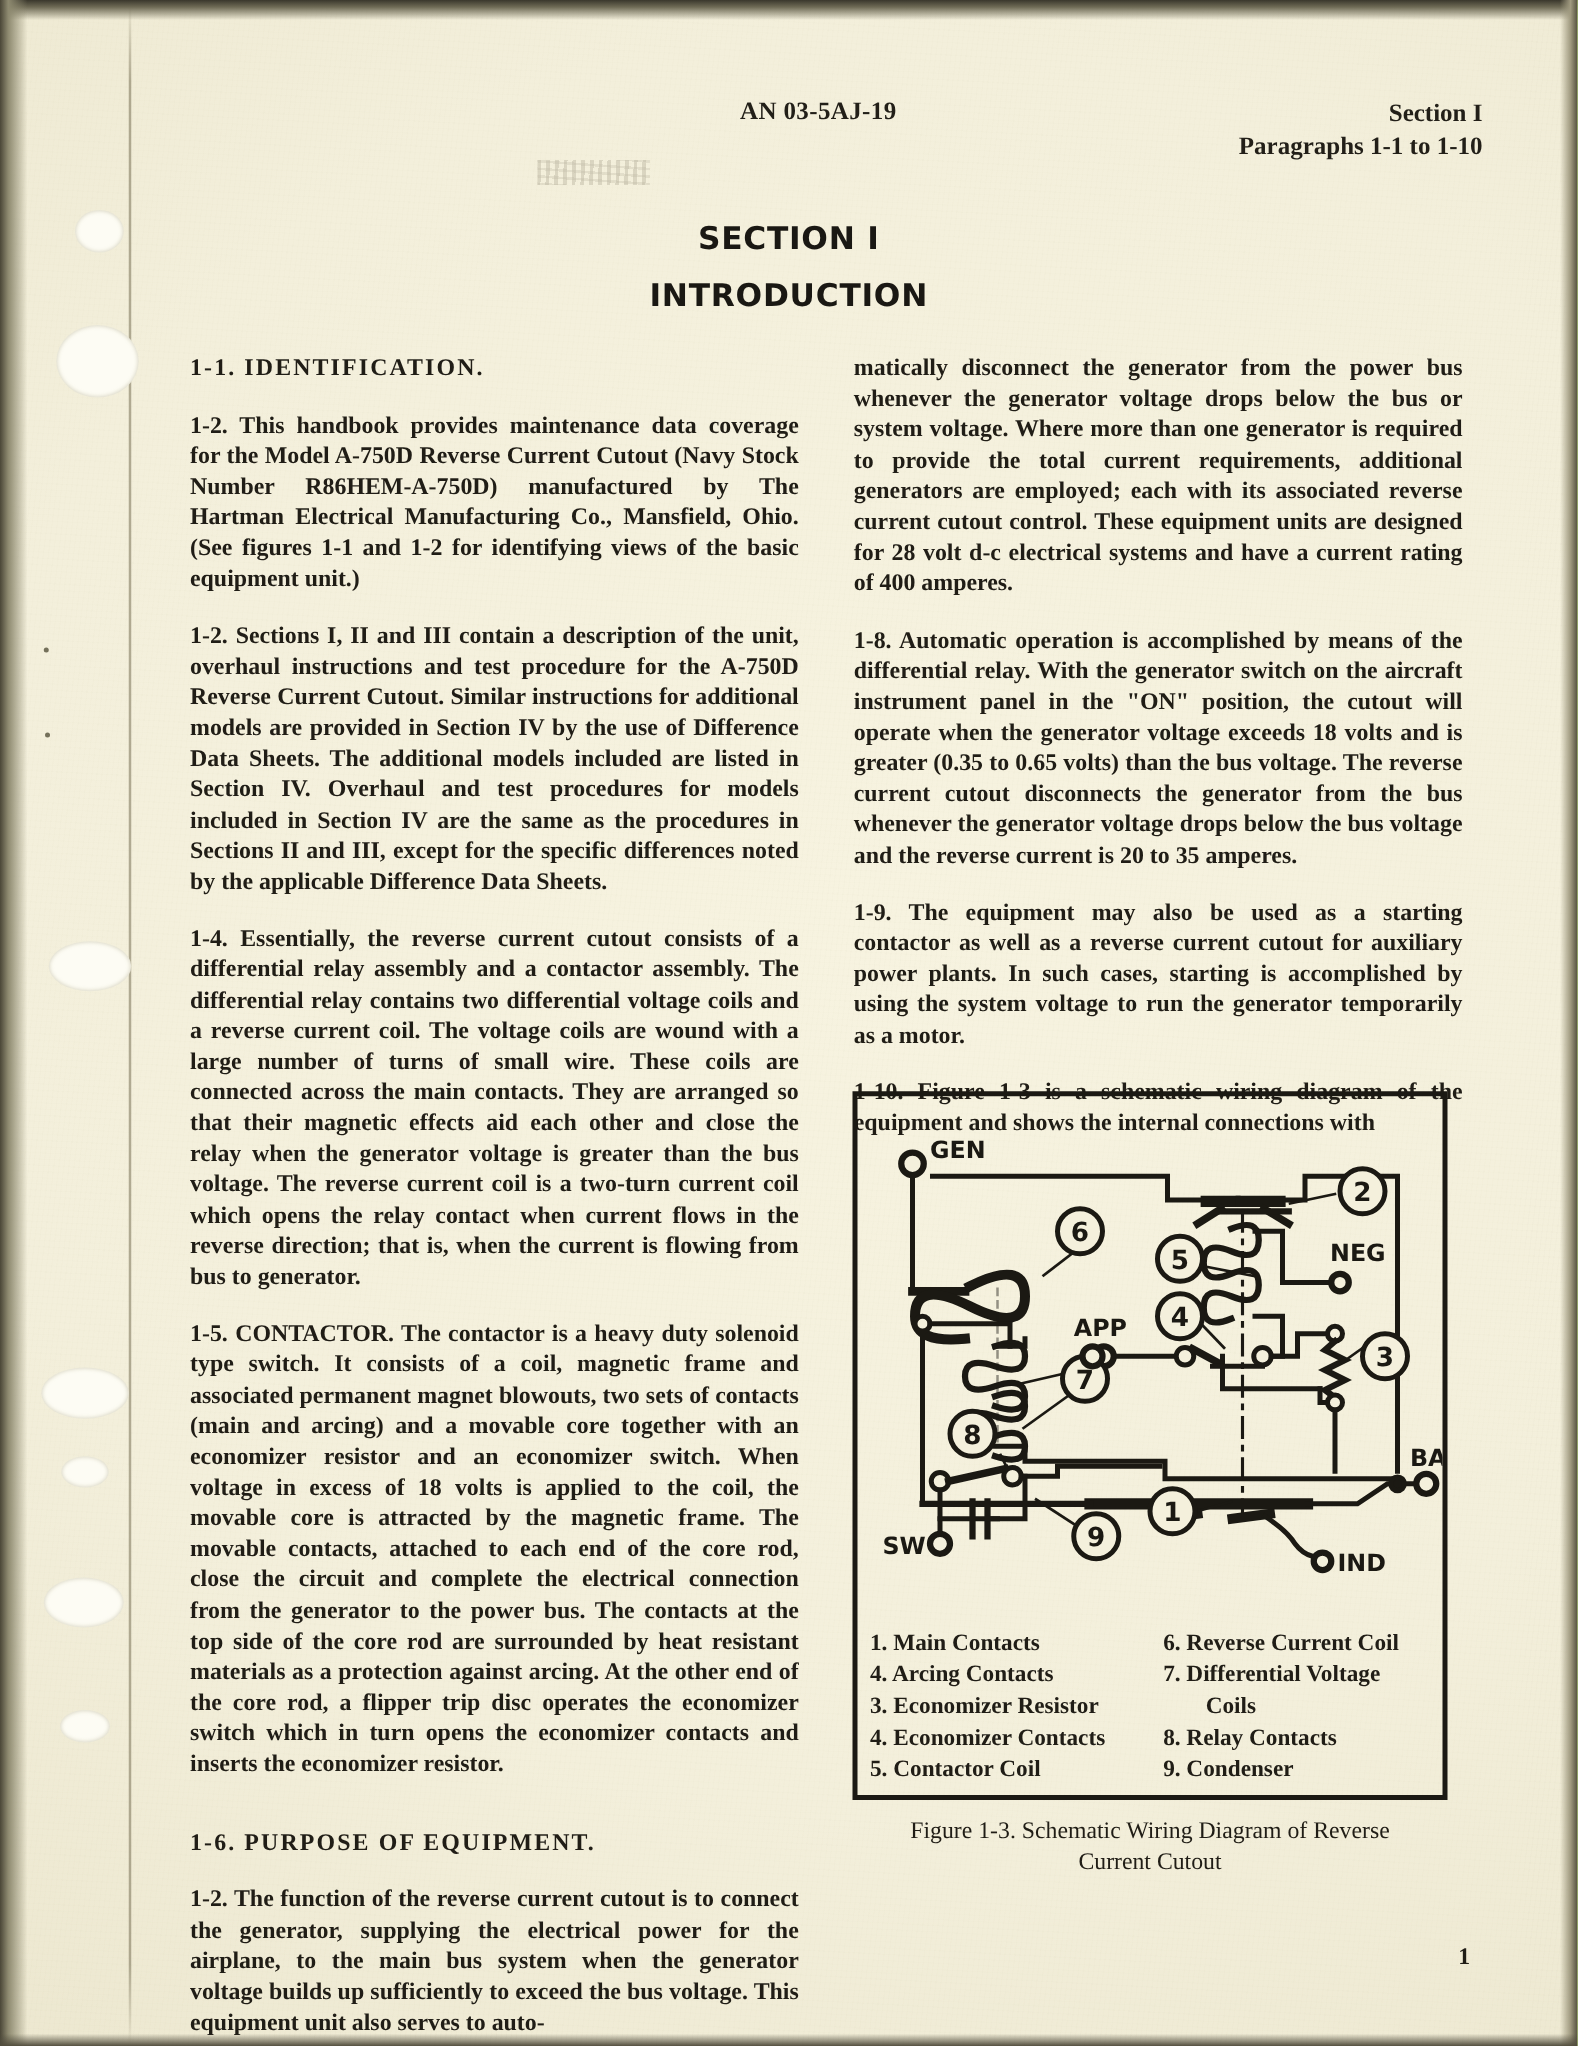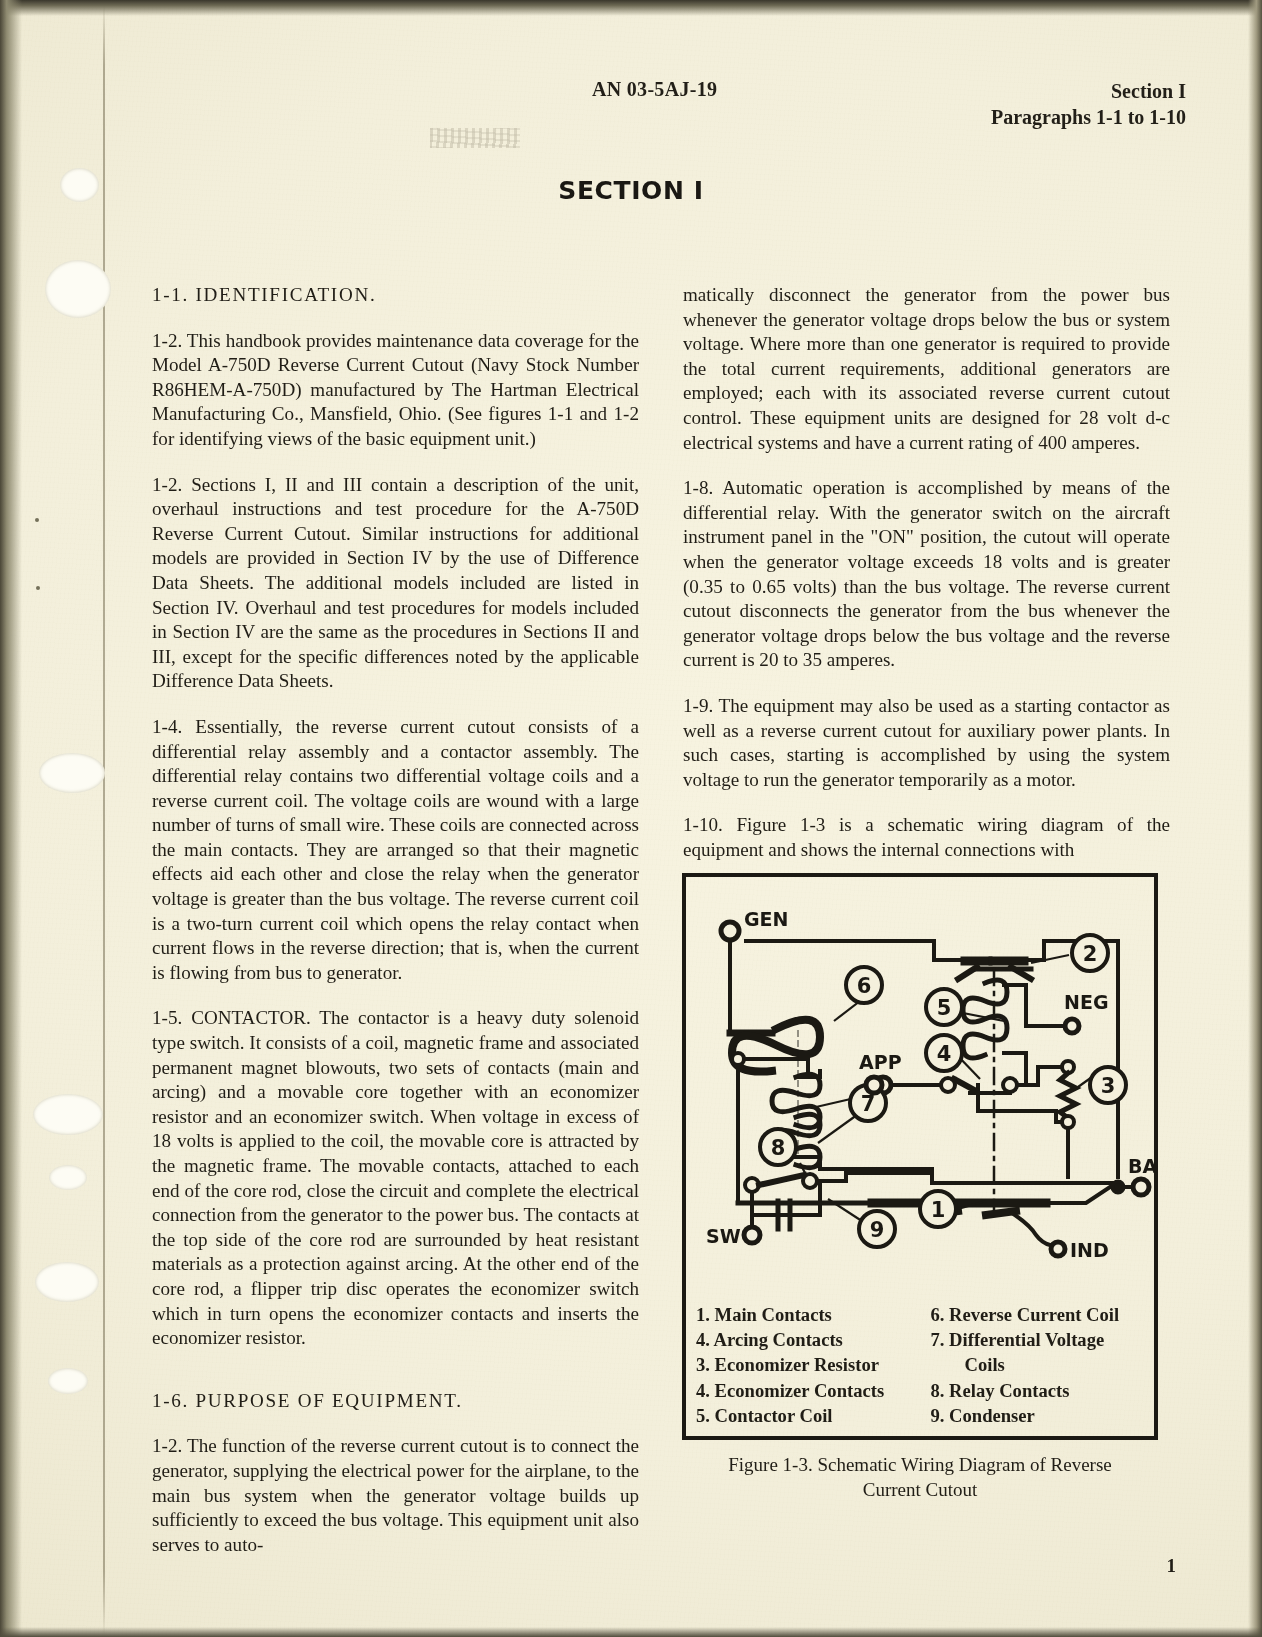--- a/index.html
+++ b/index.html
@@ -96,21 +96,21 @@
   #section-subheading { top: 222px; font-size: 25px; }
 
   .col {
     position: absolute;
     top: 283px;
     width: 487px;
     font-size: 19.1px;
     line-height: 24.6px;
     color: #201d16;
     text-align: justify;
-    font-weight: normal;
+    font-weight: bold;
   }
   .col-left { left: 152px; }
   .col-right { left: 683px; }
   .col p { margin: 0 0 21px 0; }
   .col p:last-child { margin-bottom: 0; }
   .wide { letter-spacing: 1.7px; }
 
   
   .figure-box {
     position: absolute;
@@ -187,20 +187,21 @@
 
   <div class="content">
 
     <div class="hdr-left">AN 03-5AJ-19</div>
     <div class="hdr-right">
       <div>Section I</div>
       <div>Paragraphs 1-1 to 1-10</div>
     </div>
 
     <div class="sec-title" id="section-heading">SECTION I</div>
+    <div class="sec-title" id="section-subheading">INTRODUCTION</div>
 
     <div class="col col-left">
       <p class="wide">1-1.  IDENTIFICATION.</p>
       <p>1-2.  This handbook provides maintenance data coverage for the Model A-750D Reverse Current Cutout (Navy Stock Number R86HEM-A-750D) manufactured by The Hartman Electrical Manufacturing Co., Mansfield, Ohio.  (See figures 1-1 and 1-2 for identifying views of the basic equipment unit.)</p>
       <p>1-2.  Sections I, II and III contain a description of the unit, overhaul instructions and test procedure for the A-750D Reverse Current Cutout.  Similar instructions for additional models are provided in Section IV by the use of Difference Data Sheets.  The additional models included are listed in Section IV.  Overhaul and test procedures for models included in Section IV are the same as the procedures in Sections II and III, except for the specific differences noted by the applicable Difference Data Sheets.</p>
       <p>1-4.  Essentially, the reverse current cutout consists of a differential relay assembly and a contactor assembly.  The differential relay contains two differential voltage coils and a reverse current coil.  The voltage coils are wound with a large number of turns of small wire.  These coils are connected across the main contacts.  They are arranged so that their magnetic effects aid each other and close the relay when the generator voltage is greater than the bus voltage. The reverse current coil is a two-turn current coil which opens the relay contact when current flows in the reverse direction; that is, when the current is flowing from bus to generator.</p>
       <p>1-5.  CONTACTOR.  The contactor is a heavy duty solenoid type switch.  It consists of a coil, magnetic frame and associated permanent magnet blowouts, two sets of contacts (main and arcing) and a movable core together with an economizer resistor and an economizer switch.  When voltage in excess of 18 volts is applied to the coil, the movable core is attracted by the magnetic frame.  The movable contacts, attached to each end of the core rod, close the circuit and complete the electrical connection from the generator to the power bus.  The contacts at the top side of the core rod are surrounded by heat resistant materials as a protection against arcing.  At the other end of the core rod, a flipper trip disc operates the economizer switch which in turn opens the economizer contacts and inserts the economizer resistor.</p>
       <p class="wide" style="margin-top:38px;">1-6.  PURPOSE OF EQUIPMENT.</p>
       <p>1-2.  The function of the reverse current cutout is to connect the generator, supplying the electrical power for the airplane, to the main bus system when the generator voltage builds up sufficiently to exceed the bus voltage. This equipment unit also serves to auto-</p>
     </div>

